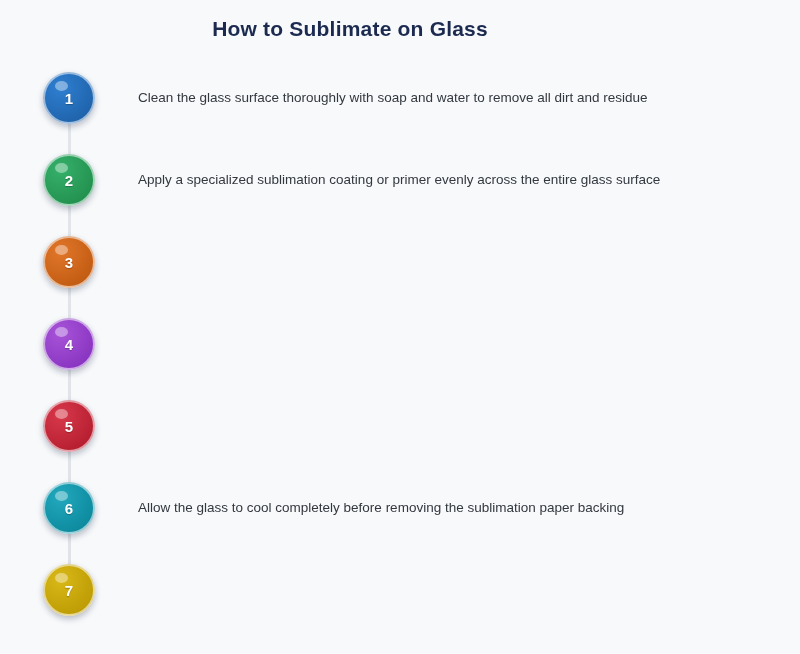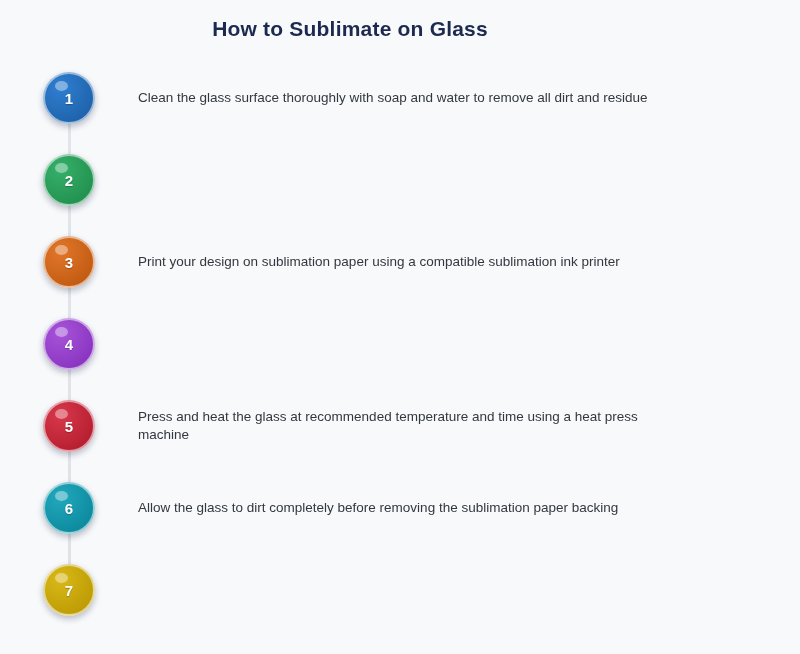--- a/index.html
+++ b/index.html
@@ -113,55 +113,54 @@
       </div>
       <div class="step-text">Clean the glass surface thoroughly with soap and water to remove all dirt and residue</div>
     </div>
 
     <div class="step">
       <div class="badge-wrap">
         <div class="badge" style="background: radial-gradient(circle at 32% 28%, rgb(53, 176, 106), rgb(35, 145, 79) 78%);">
           <span>2</span>
         </div>
       </div>
+      <div class="step-text">Apply a specialized sublimation coating or primer evenly across the entire glass surface</div>
     </div>
 
     <div class="step">
       <div class="badge-wrap">
         <div class="badge" style="background: radial-gradient(circle at 32% 28%, rgb(224, 118, 42), rgb(194, 92, 18) 78%);">
           <span>3</span>
         </div>
       </div>
-      <div class="step-text">Print your design on sublimation paper using a compatible sublimation ink printer</div>
     </div>
 
     <div class="step">
       <div class="badge-wrap">
         <div class="badge" style="background: radial-gradient(circle at 32% 28%, rgb(166, 83, 216), rgb(138, 53, 193) 78%);">
           <span>4</span>
         </div>
       </div>
     </div>
 
     <div class="step">
       <div class="badge-wrap">
         <div class="badge" style="background: radial-gradient(circle at 32% 28%, rgb(215, 56, 74), rgb(182, 31, 49) 78%);">
           <span>5</span>
         </div>
       </div>
-      <div class="step-text">Press and heat the glass at recommended temperature and time using a heat press machine</div>
     </div>
 
     <div class="step">
       <div class="badge-wrap">
         <div class="badge" style="background: radial-gradient(circle at 32% 28%, rgb(34, 168, 189), rgb(13, 138, 158) 78%);">
           <span>6</span>
         </div>
       </div>
-      <div class="step-text">Allow the glass to dirt completely before removing the sublimation paper backing</div>
+      <div class="step-text">Allow the glass to cool completely before removing the sublimation paper backing</div>
     </div>
 
     <div class="step">
       <div class="badge-wrap">
         <div class="badge" style="background: radial-gradient(circle at 32% 28%, rgb(217, 184, 24), rgb(189, 156, 5) 78%);">
           <span>7</span>
         </div>
       </div>
     </div>
 

